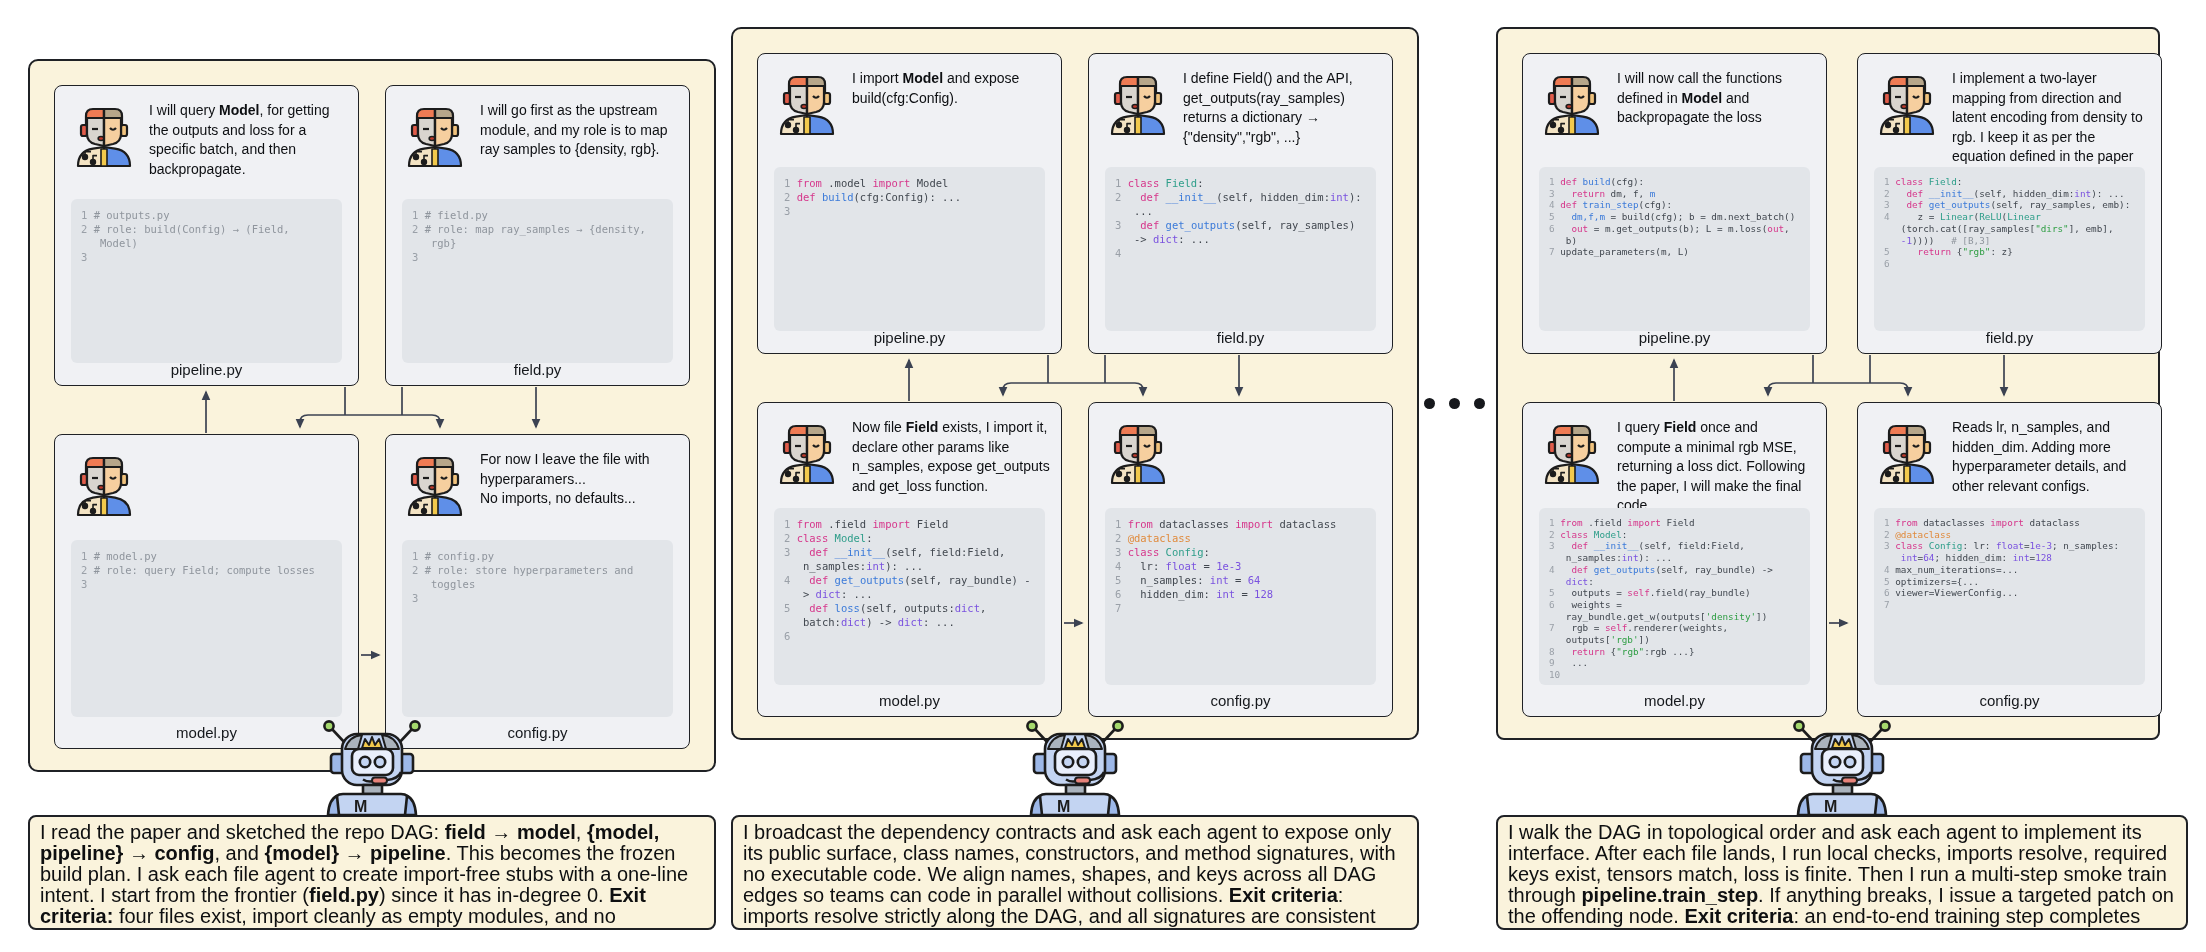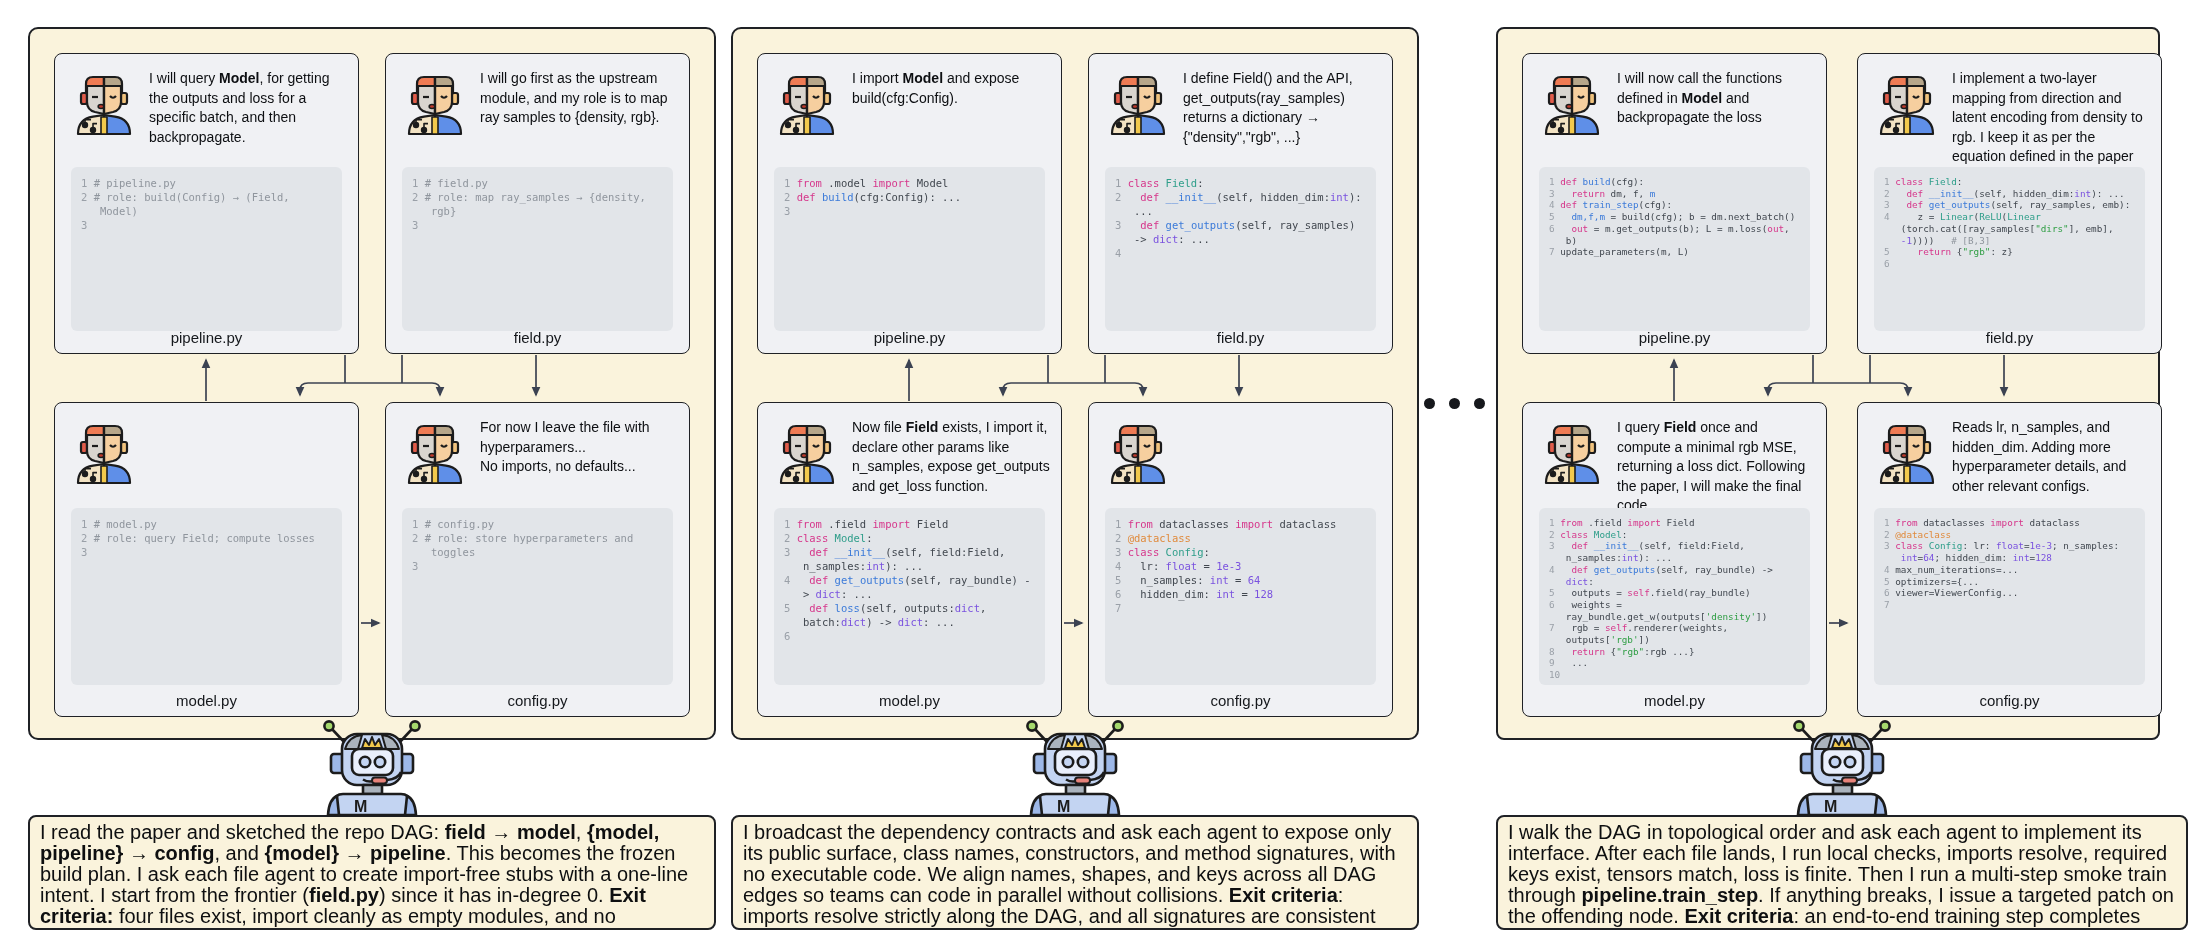--- a/index.html
+++ b/index.html
@@ -1,21 +1,21 @@
 <!DOCTYPE html>
 <html><head>
 <meta charset="utf-8">
 <style>
   html,body{margin:0;padding:0;background:#ffffff;}
   body{width:2206px;height:952px;position:relative;font-family:"Liberation Sans",sans-serif;}
   #app{position:absolute;inset:0;}
 
   .panel{position:absolute;top:27px;width:688px;height:713px;background:#faf3dc;
          border:2px solid #1f2125;border-radius:10px;box-sizing:border-box;}
-  #panel-0{left:28px;} #panel-1{left:731px;} #panel-2{left:1496px;width:664px;border-radius:8px;}
+  #panel-0{left:28px;margin-top:32px;} #panel-1{left:731px;} #panel-2{left:1496px;width:664px;border-radius:8px;}
 
   .card{position:absolute;width:305px;background:#f0f1f4;border:1.5px solid #1f2125;
         border-radius:8px;box-sizing:border-box;z-index:2;}
   .card.pos0{left:24px;top:24px;height:301px;}
   .card.pos1{left:355px;top:24px;height:301px;}
   .card.pos2{left:24px;top:373px;height:315px;}
   .card.pos3{left:355px;top:373px;height:315px;}
   #panel-2 .card.pos1,#panel-2 .card.pos3{left:359px;}
 
   .avatar{position:absolute;left:17px;top:18px;width:64px;height:64px;}
@@ -77,21 +77,21 @@
           <g stroke-width="1.6" fill="none">
             <circle cx="13" cy="53" r="2.4" fill="#1c1c1c"></circle>
             <circle cx="21" cy="58" r="2.4" fill="#1c1c1c"></circle>
             <path d="M13,50.6 v-3 h6 M21,55.6 v-4 h4"></path>
           </g>
         </g>
       </svg>
     </div>
     <div class="speech"><span>I will query </span><span class="b">Model</span><span>, for getting the outputs and loss for a specific batch, and then backpropagate.</span></div>
     <div class="code">
-          <div class="code-line"><span class="ln">1</span><span class="c-com"># pipeline.py</span></div>
+          <div class="code-line"><span class="ln">1</span><span class="c-com"># outputs.py</span></div>
           <div class="code-line"><span class="ln">2</span><span class="c-com"># role: build(Config) → (Field, Model)</span></div>
           <div class="code-line"><span class="ln">3</span></div>
         </div>
     <div class="fname">pipeline.py</div>
   </div>
 
   <div class="card pos1">
     <div class="avatar">
       <svg width="64" height="64" viewBox="0 0 64 64">
         <g stroke="#1c1c1c" stroke-width="2.2" stroke-linejoin="round">

